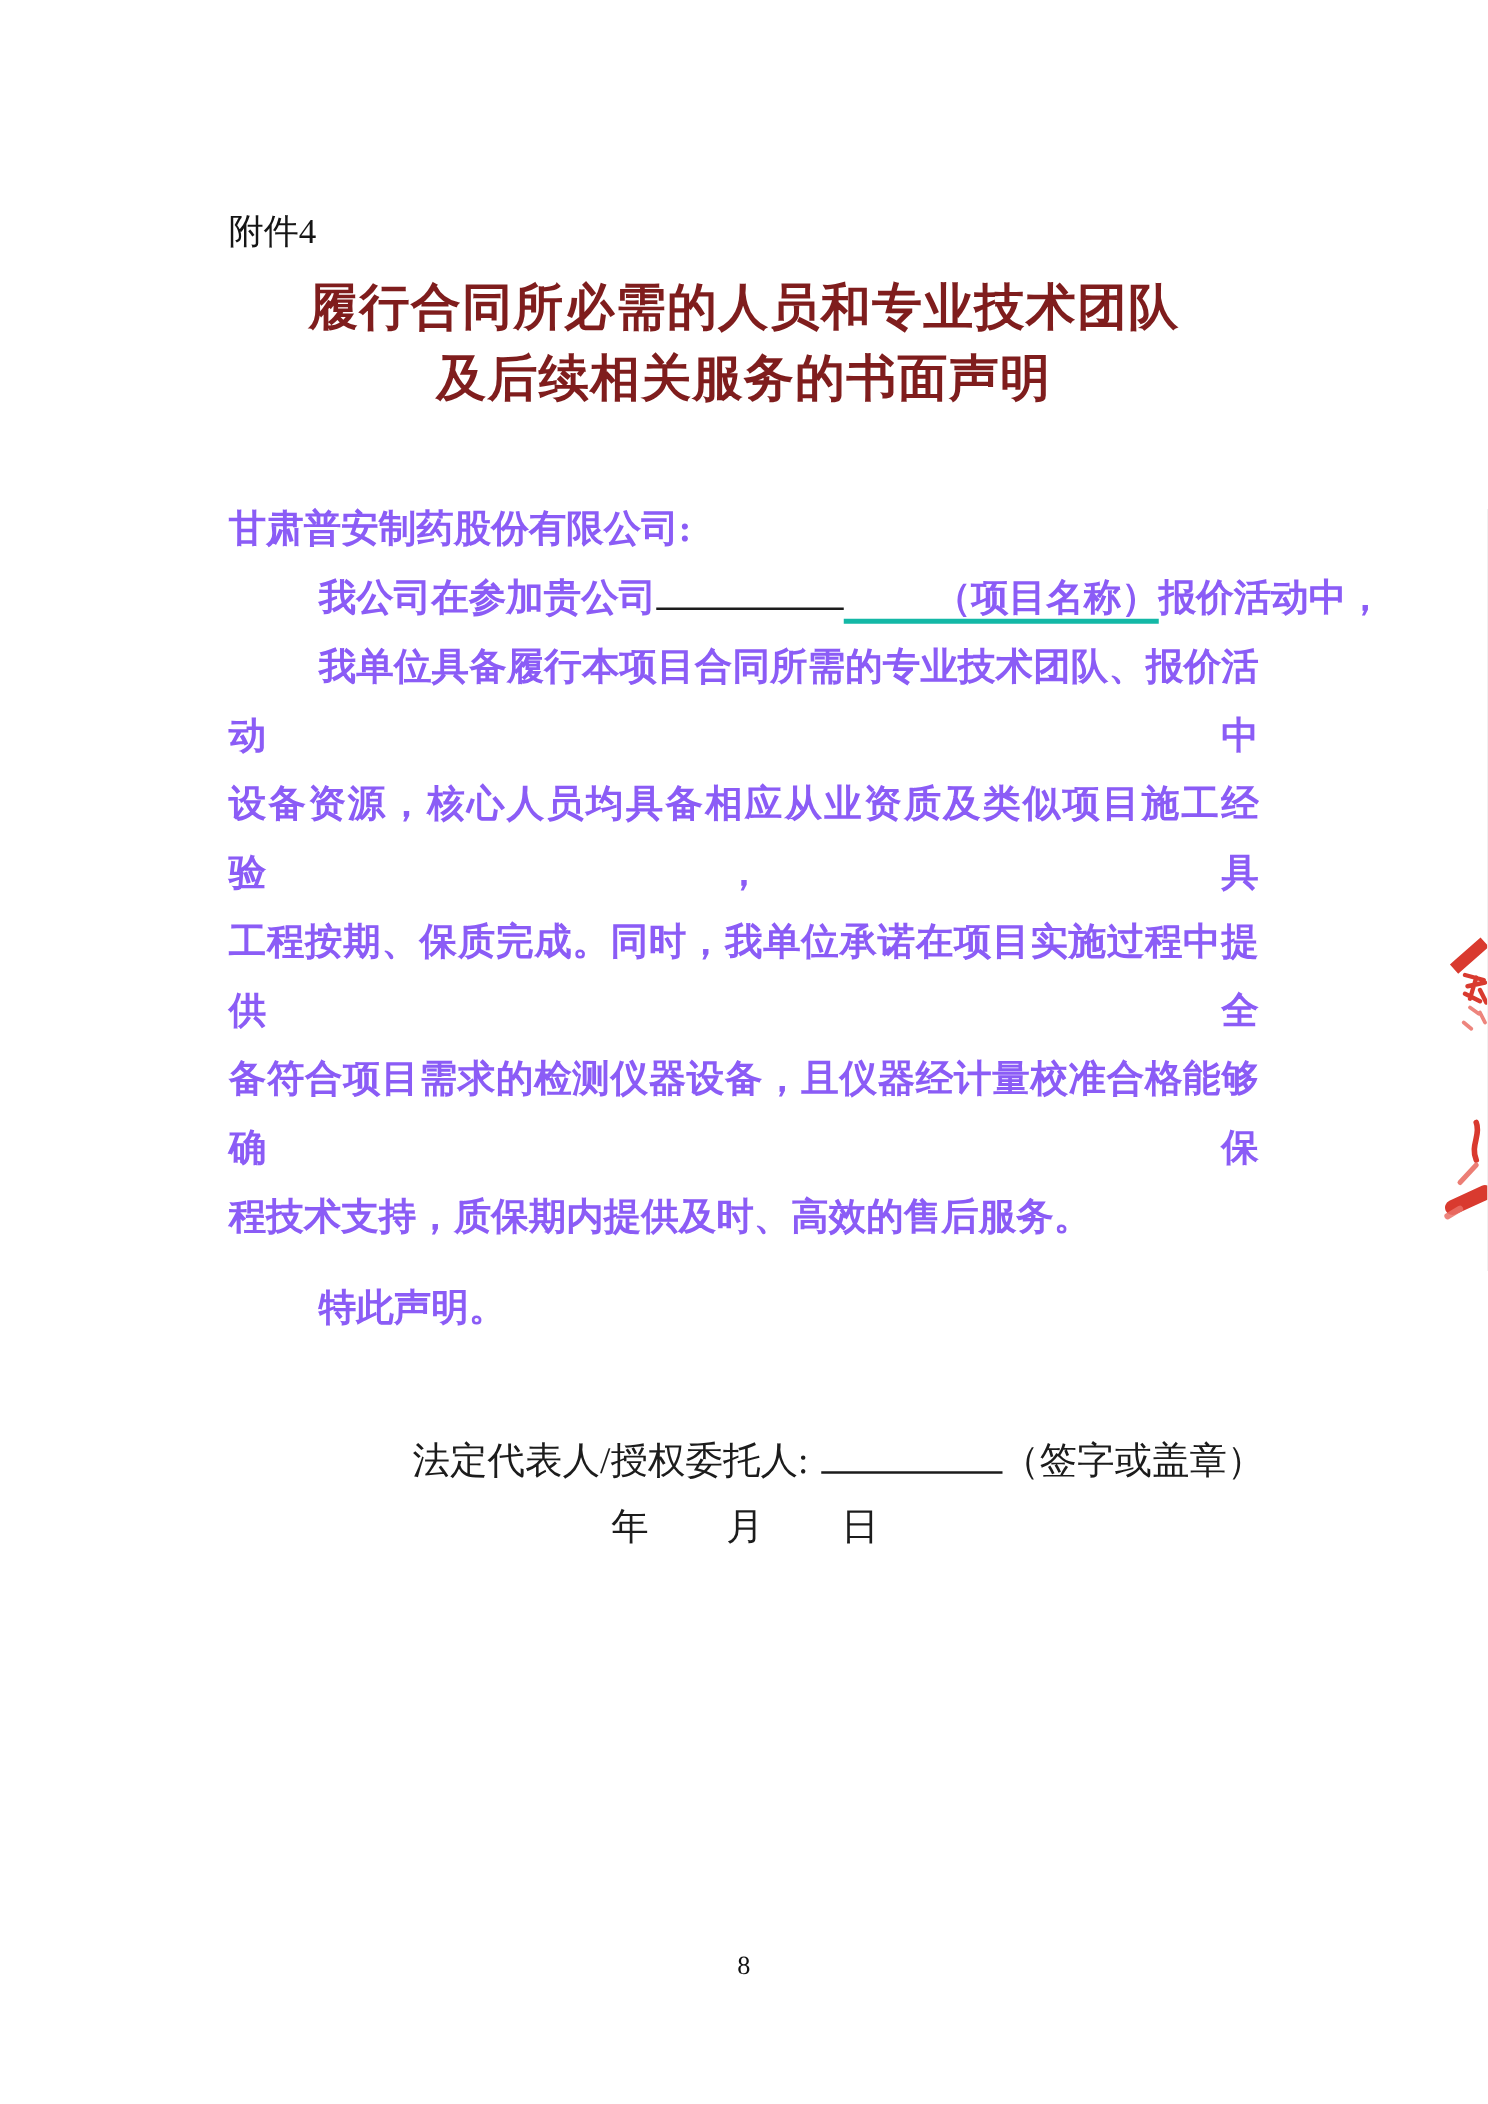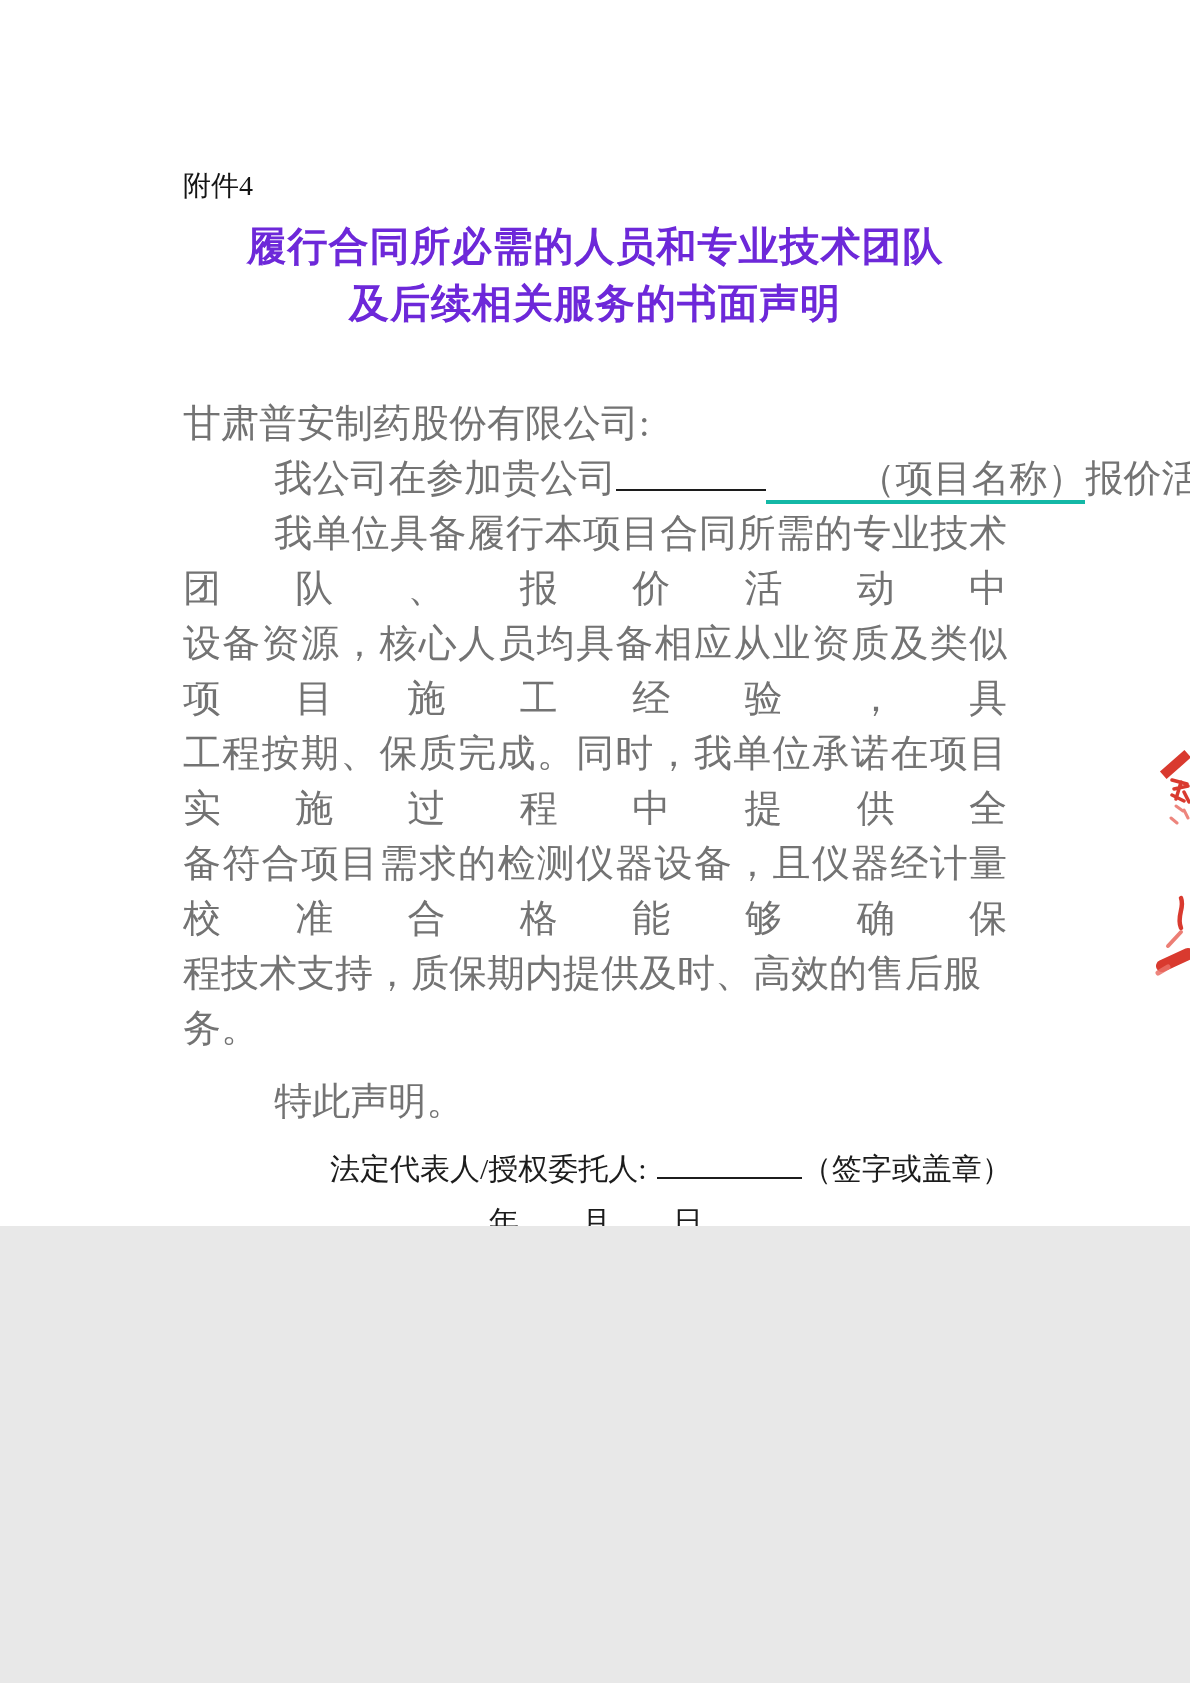--- a/index.html
+++ b/index.html
@@ -3,21 +3,21 @@
 <meta charset="utf-8">
 <style>
   html, body {
     margin: 0;
     padding: 0;
     background: #e8e8e8;
   }
   .page {
     position: relative;
     width: 1190px;
-    height: 1226px;
+    height: 1683px;
     margin: 0 auto;
     background: #ffffff;
     overflow: hidden;
     color: #151515;
     font-family: "Liberation Serif", serif;
   }
   .attachment-label {
     position: absolute;
     left: 183px;
     top: 168px;
@@ -29,30 +29,31 @@
     position: absolute;
     left: 0;
     right: 0;
     top: 218px;
     text-align: center;
     font-family: "DejaVu Sans", sans-serif;
     font-weight: bold;
     font-size: 40px;
     line-height: 57px;
     letter-spacing: 1px;
-    color: #6d28d9;
+    color: #7f1d1d;
   }
   .body-text {
     position: absolute;
     left: 183px;
     top: 396px;
     width: 824px;
-    font-size: 38px;
+    font-size: 30px;
     line-height: 55px;
-    color: #737373;
+    color: #8b5cf6;
+    font-weight: bold;
   }
   .line { white-space: nowrap; }
   .wrap-line { white-space: normal; }
   .indent { text-indent: 2.4em; }
   .justify-full {
     text-align: justify;
     text-align-last: justify;
     white-space: normal;
   }
   .blank-underline {

